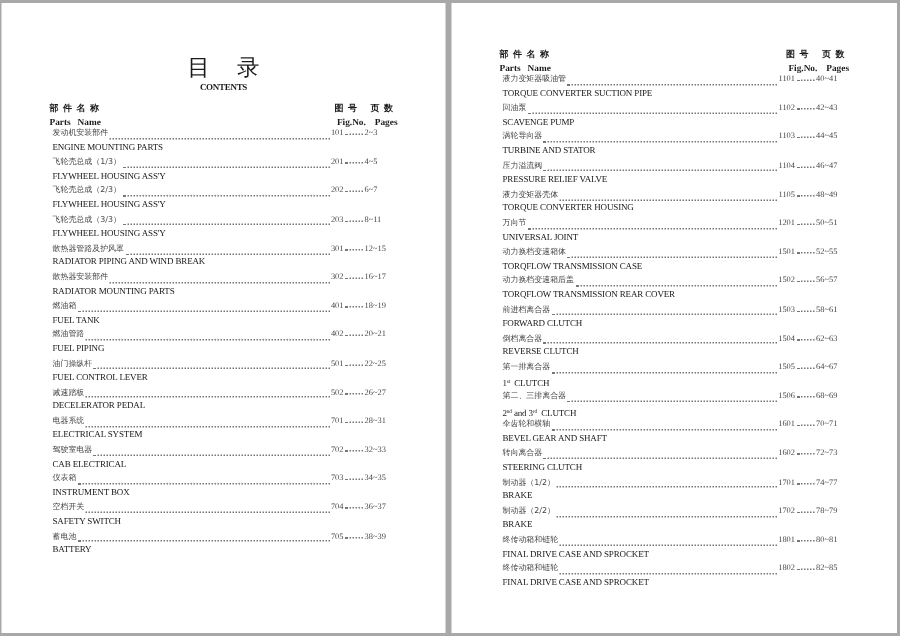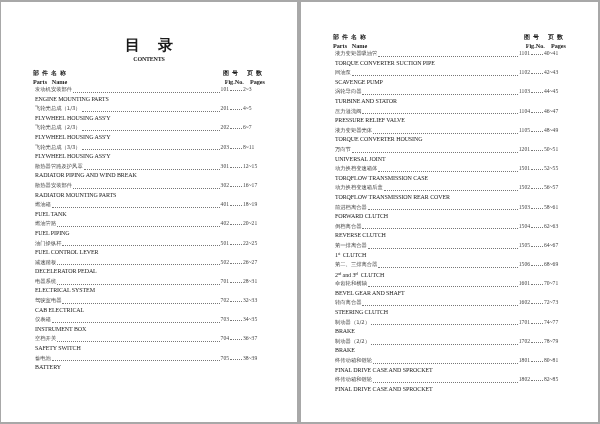--- a/index.html
+++ b/index.html
@@ -9,21 +9,21 @@
       position: relative;
     }
     .page {
       position: absolute; top: 2px; height: 420px; background: #ffffff;
       box-sizing: border-box;
     }
     #page-left { left: 1px; width: 296px; }
     #page-right { left: 301px; width: 297px; }
     .title-cn {
       position: absolute; top: 34px; left: 0; width: 100%; text-align: center;
-      font-size: 15px; font-weight: bold; letter-spacing: 18px; text-indent: 18px;
+      font-size: 15px; font-weight: normal; letter-spacing: 18px; text-indent: 18px;
       font-family: "DejaVu Sans", sans-serif;
     }
     .title-en {
       position: absolute; top: 54px; left: 0; width: 100%; text-align: center;
       font-size: 6px; font-weight: bold; letter-spacing: -0.2px;
     }
     .hdr {
       position: absolute; left: 32px; right: 32px; font-size: 6.5px; font-weight: bold;
       display: flex; justify-content: space-between; line-height: 7px;
     }

